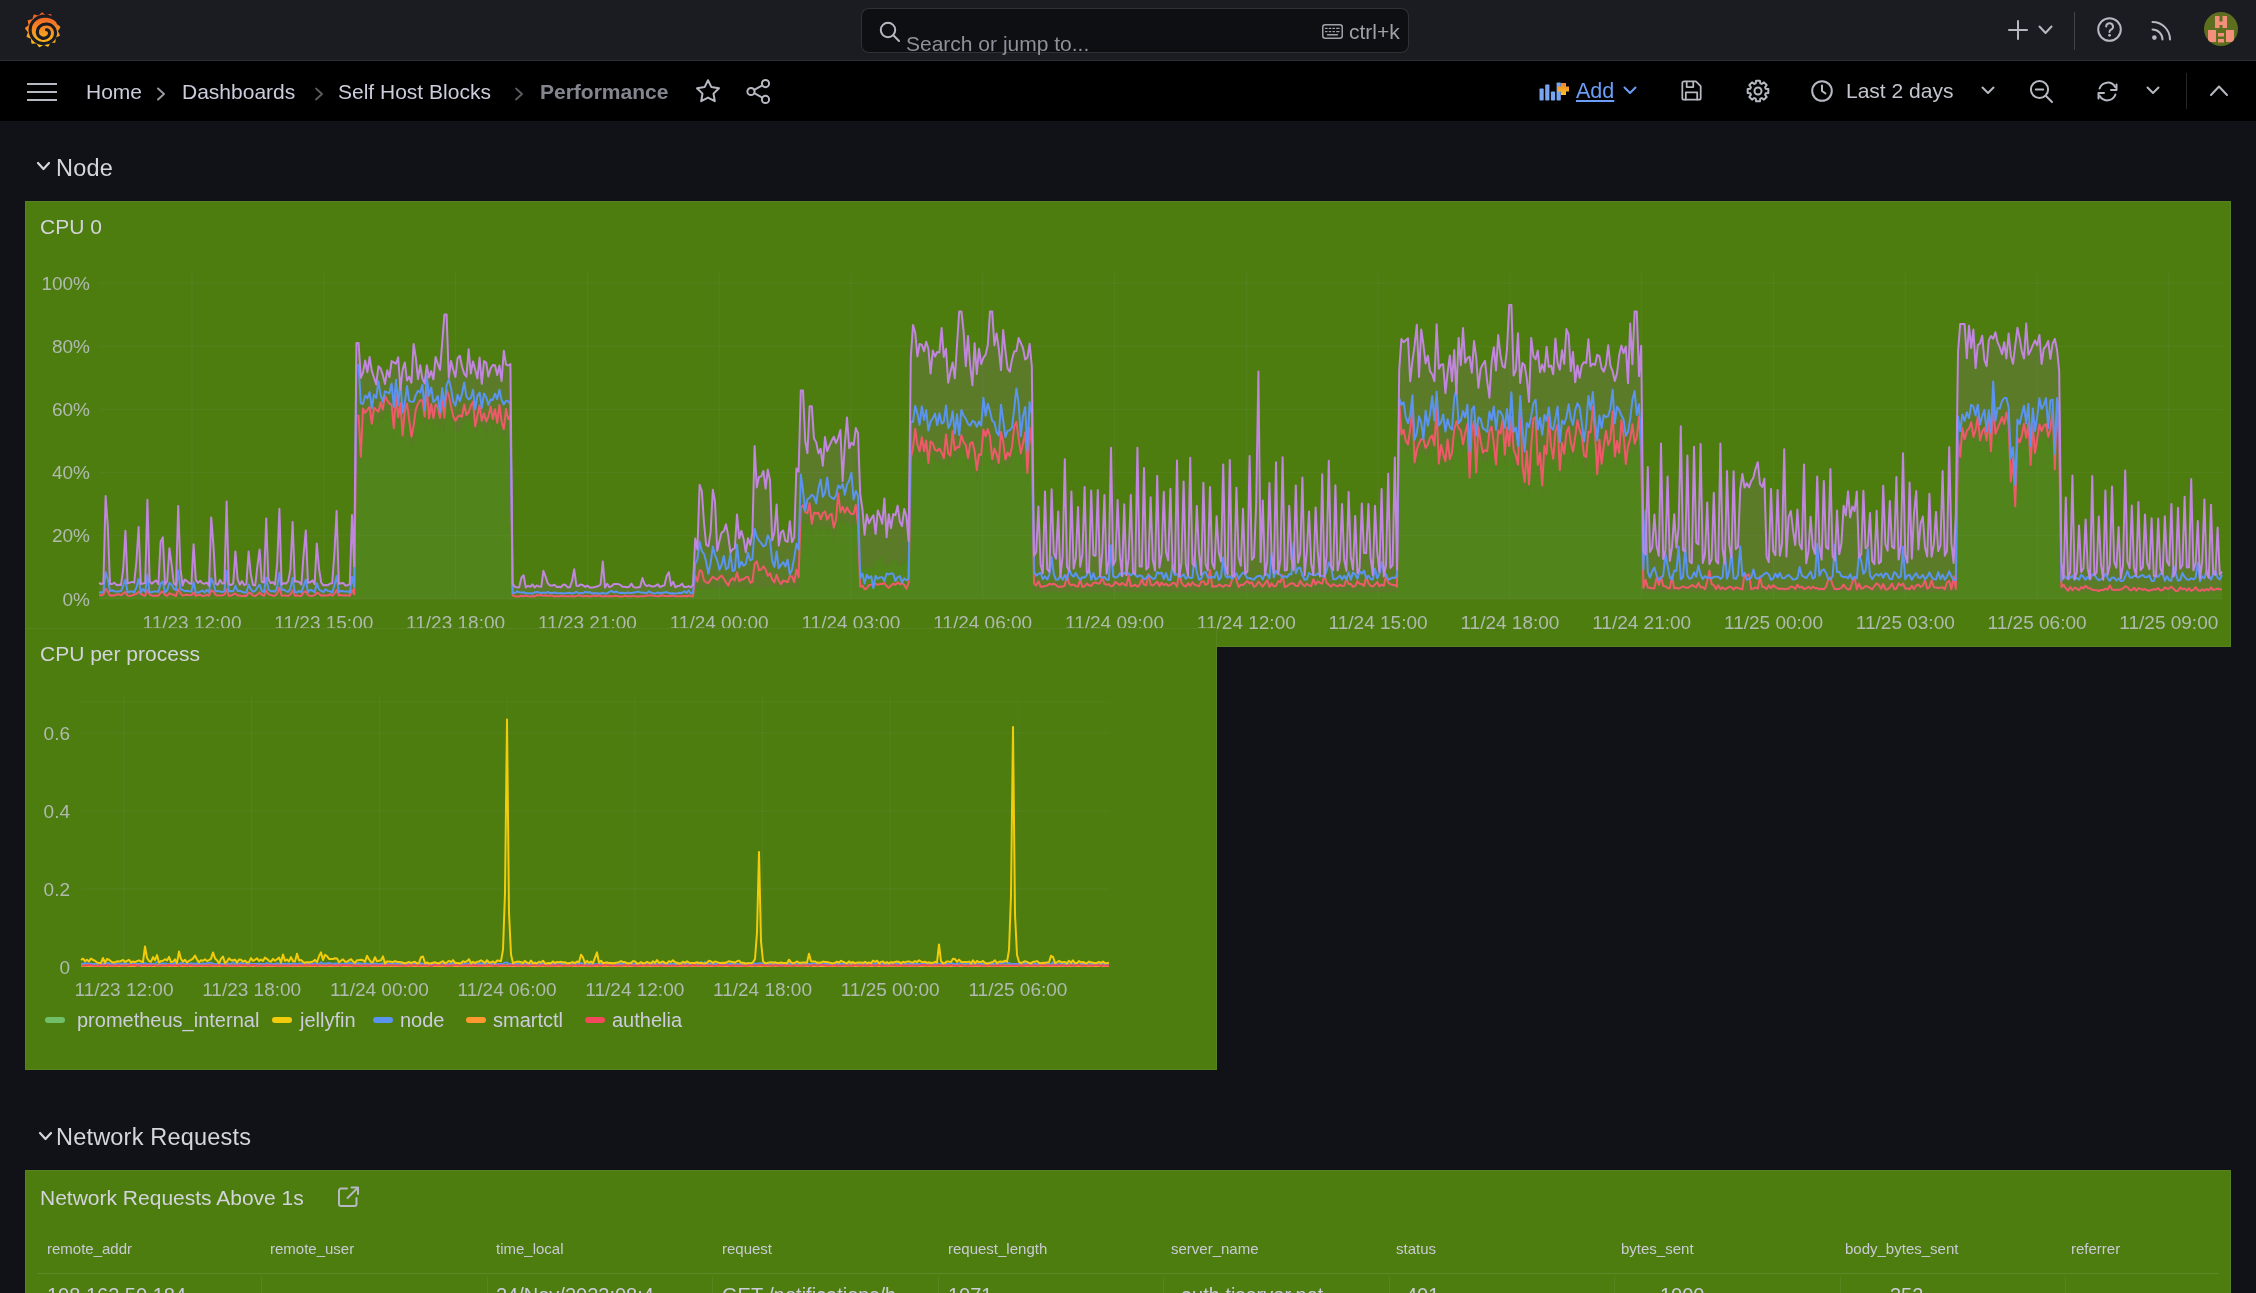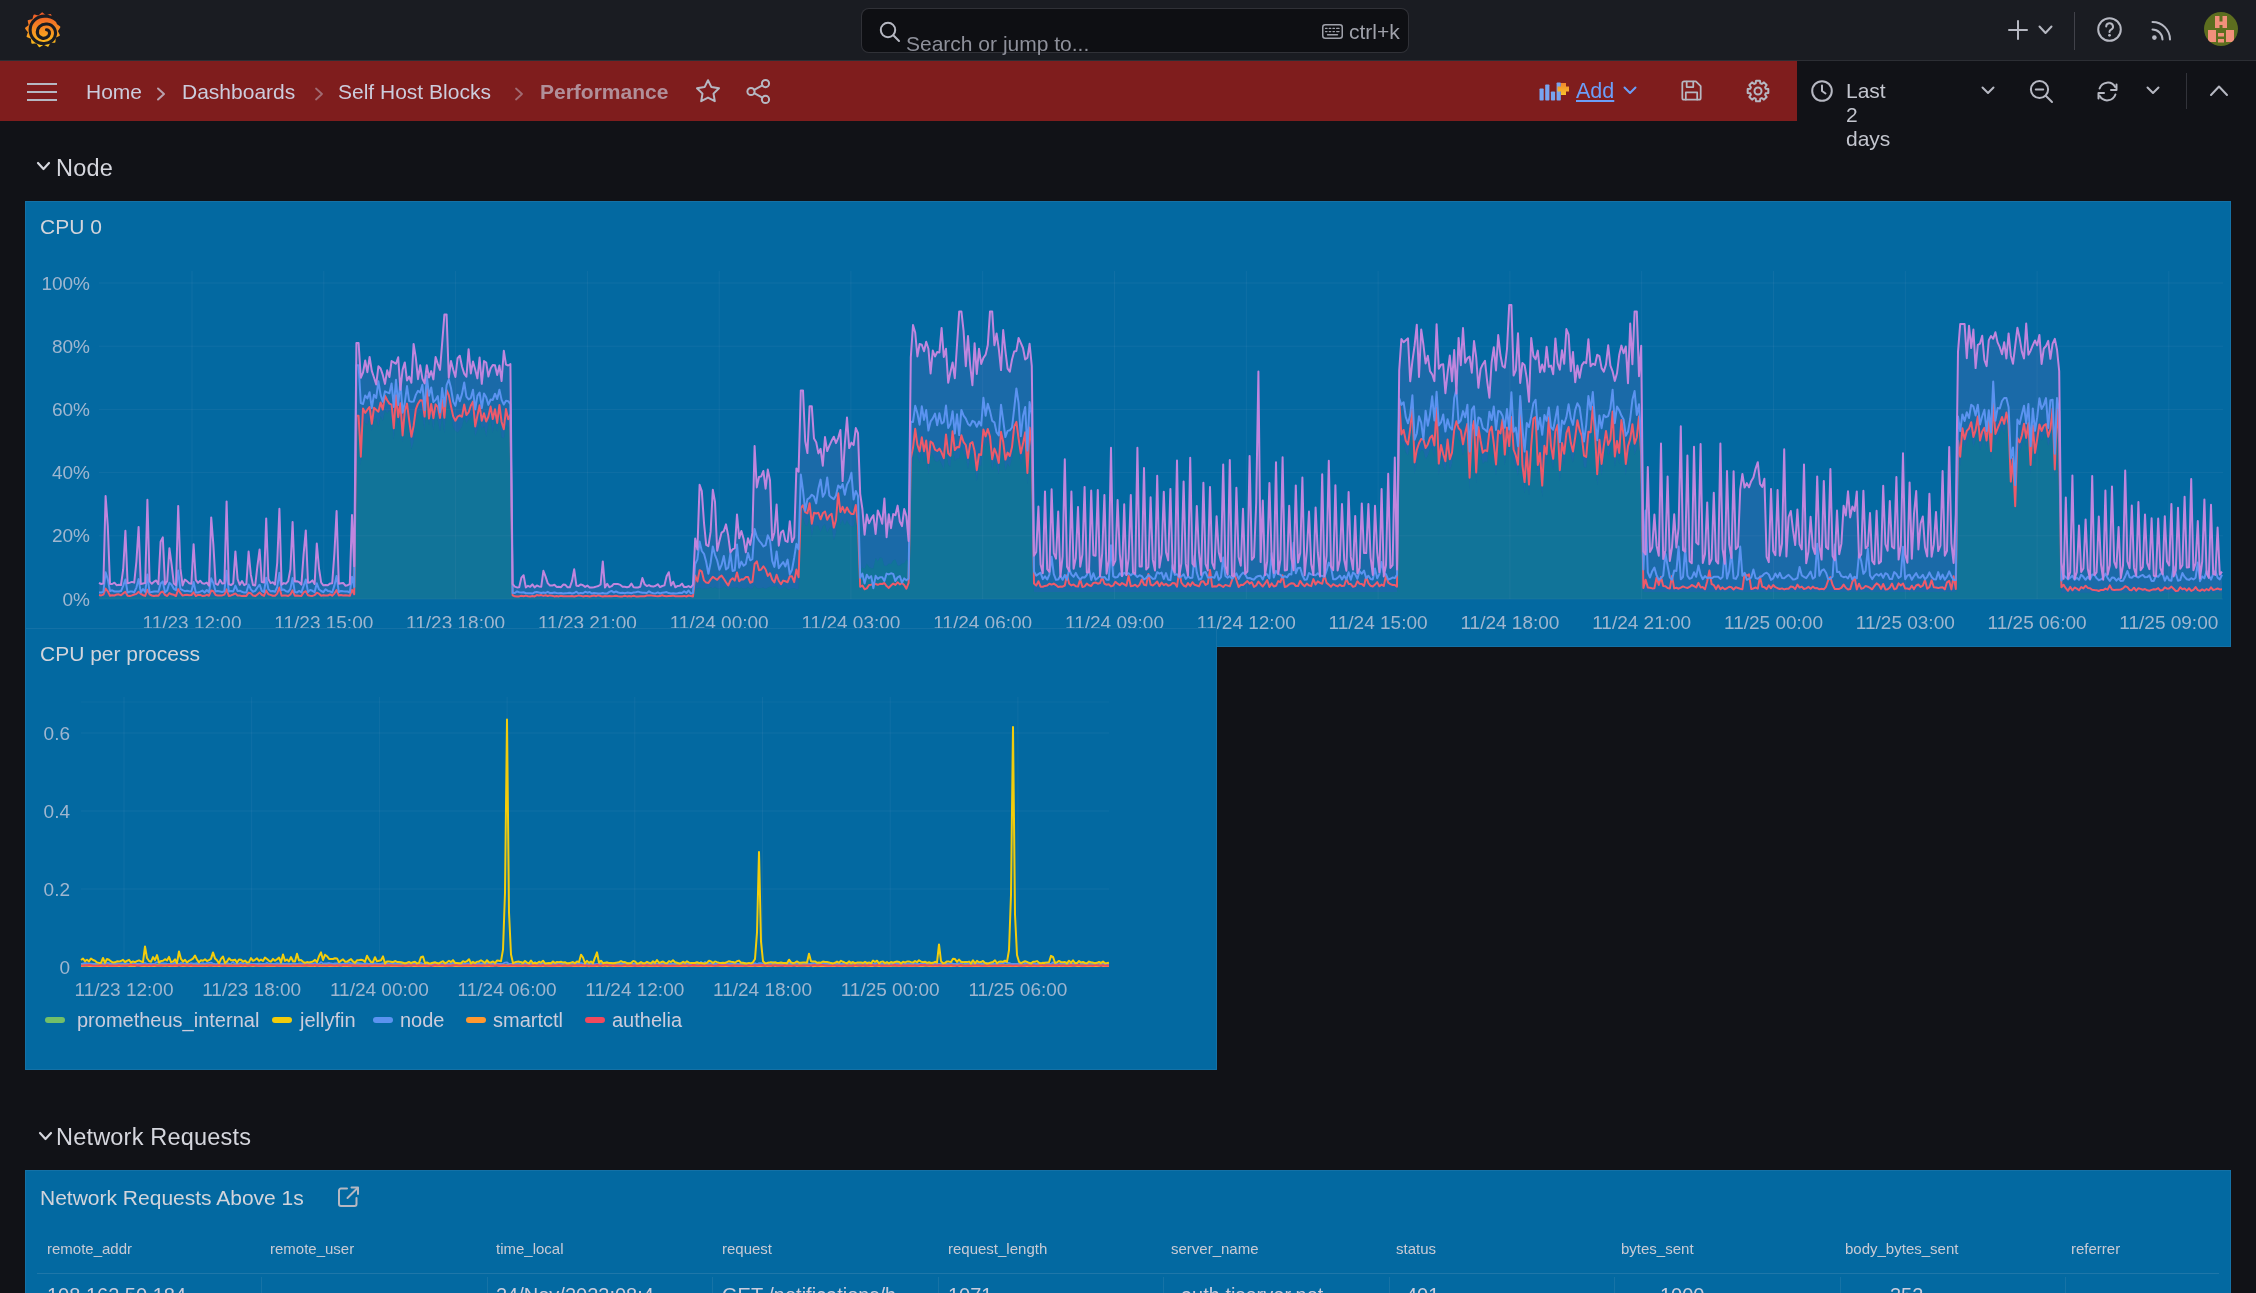--- a/index.html
+++ b/index.html
@@ -1,30 +1,30 @@
 <!DOCTYPE html>
 <html><head>
 <meta charset="utf-8">
 <style>
 * { margin:0; padding:0; box-sizing:border-box; }
 html,body { width:2256px; height:1293px; background:#111217; overflow:hidden;
   font-family:"Liberation Sans",sans-serif; position:relative; }
 .abs { position:absolute; }
 #topbar { position:absolute; left:0; top:0; width:2256px; height:61px; background:#1a1c22;
   border-bottom:1px solid rgba(204,204,220,0.10); }
-#navbar { position:absolute; left:0; top:61px; width:1797px; height:60px; background:#7f1d1d; }
+#navbar { position:absolute; left:0; top:61px; width:2256px; height:60px; background:#000000; }
 #searchbox { position:absolute; left:861px; top:8px; width:548px; height:45px; background:#0e0f13;
   border:1px solid rgba(204,204,220,0.18); border-radius:8px; }
 .sftxt { position:absolute; top:11px; font-size:21px; color:#8e909a; }
 .crumb { position:absolute; top:80px; font-size:21px; color:#ccccdc; }
 .crumb.dim { color:rgba(204,204,220,0.65);font-weight:bold; }
 .icon { stroke:#b6b8c2; fill:none; stroke-width:2; stroke-linecap:round; stroke-linejoin:round; }
 .icon-dim { stroke:rgba(204,204,220,0.75); }
 .sechdr { position:absolute; font-size:23.5px; font-weight:400; color:#d5d6dd; letter-spacing:0.2px; }
-.panel { position:absolute; background:#0369a1; border:1px solid rgba(204,204,220,0.09); border-radius:0; }
+.panel { position:absolute; background:#4d7c0f; border:1px solid rgba(204,204,220,0.09); border-radius:0; }
 .ptitle { position:absolute; font-size:21px; font-weight:400; color:#d3d4db; }
 .ax { font-family:"Liberation Sans",sans-serif; font-size:19px; fill:rgba(204,204,220,0.78); }
 .leg { font-family:"Liberation Sans",sans-serif; font-size:20px; fill:#ccccdc; }
 .addtxt { position:absolute; font-size:21.5px; font-weight:500; color:#6c9ef8;text-decoration:underline; }
 .bartxt { position:absolute; font-size:21px; color:#c3c5ce; }
 .th { position:absolute; top:1240px; font-size:15px; font-weight:500; color:#c9cad4; }
 .td { position:absolute; top:1284px; font-size:20px; color:#ccccdc; }
 .cellborder { position:absolute; top:1277px; width:1px; height:16px; background:rgba(204,204,220,0.10); }
 </style>
 </head>

